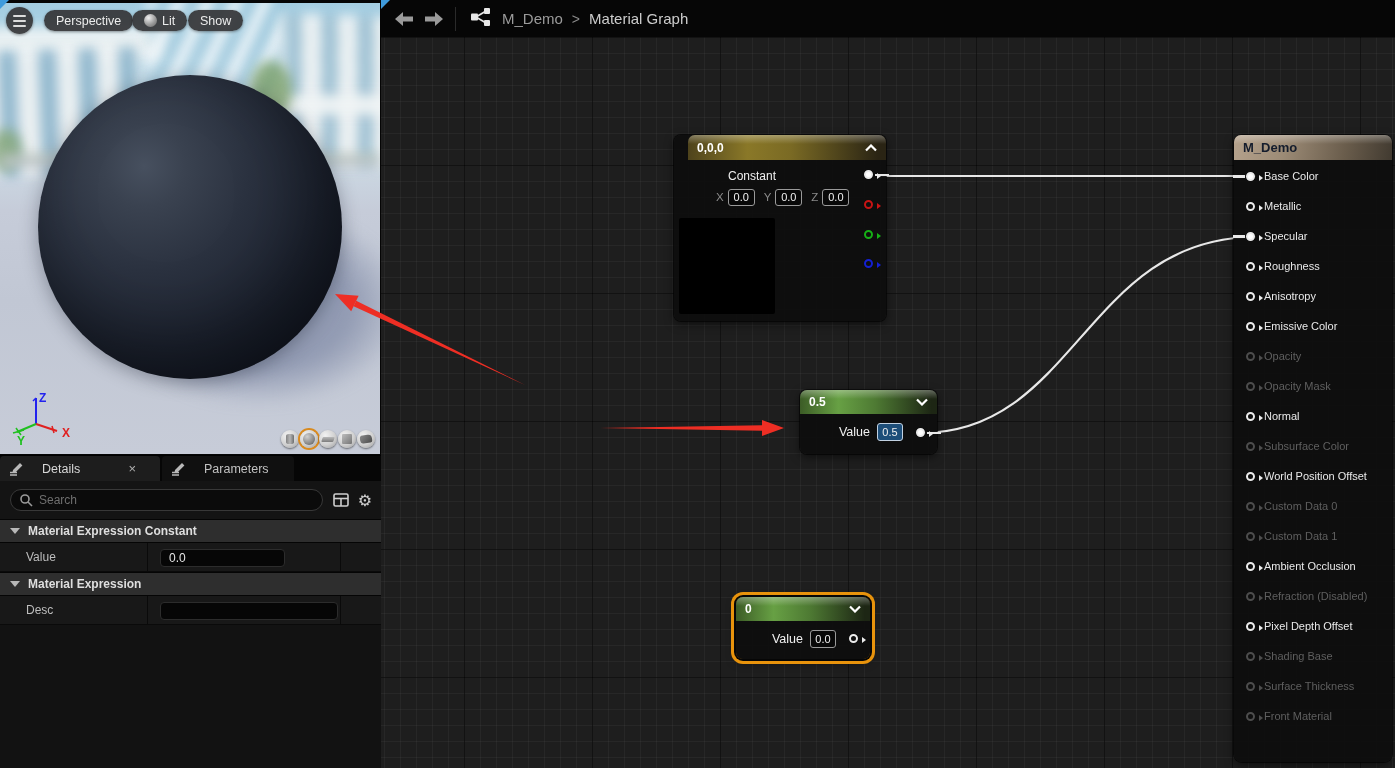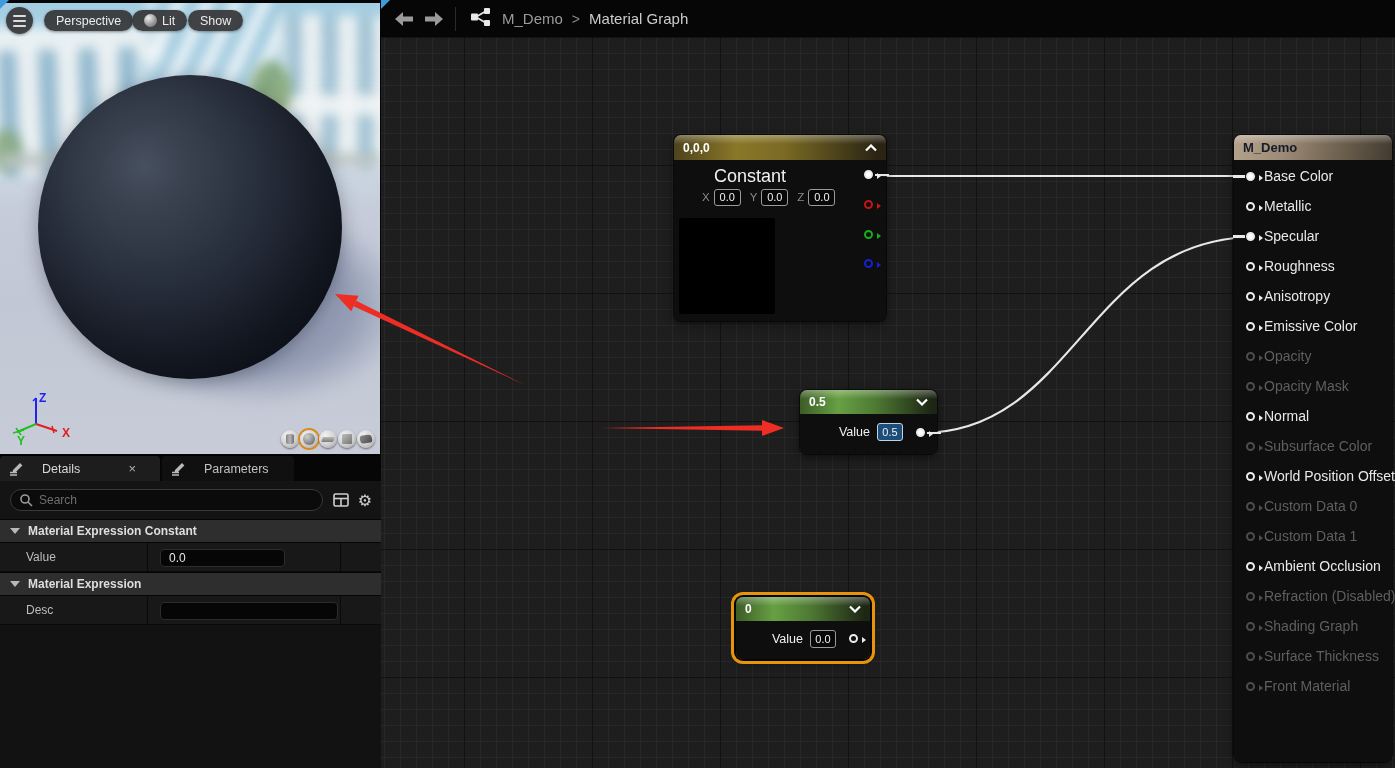--- a/index.html
+++ b/index.html
@@ -116,22 +116,22 @@
   .gnode-header::before { content:""; position:absolute; inset:0 0 auto 0; height:9px; border-radius:7px 7px 0 0;
     background:linear-gradient(rgba(255,255,255,.32), rgba(255,255,255,0)); }
   .hdr-gold  { background:linear-gradient(90deg,#4e431c 0%,#8a7828 30%,#7a6a24 52%,#2a2414 96%); }
   .hdr-green { background:linear-gradient(90deg,#3c5c26 0%,#67a044 28%,#4e7a33 55%,#1d2614 96%); }
   .hdr-tan   { background:linear-gradient(100deg,#b5a28c 0%,#9c8b76 32%,#6a5d4c 70%,#413a30 100%); }
   .gnode-title { font-size:12px; font-weight:bold; color:#fff; z-index:1; }
   .hdr-tan .gnode-title { color:#141c2c; font-size:13px; }
   .hdr-chevron { margin-left:auto; z-index:1; cursor:pointer; display:flex; }
 
   
-  .node-const3 { left:293px; top:135px; width:212px; height:186px; }
-  .c3-caption { margin-top:5px; padding-left:40px; font-size:18px; color:#f0f0f0; height:22px; display:flex; align-items:center; }
+  .node-const3 { left:293px; top:135px; width:212px; height:186px;padding-left:14px; }
+  .c3-caption { margin-top:5px; padding-left:40px; font-size:12px; color:#f0f0f0; height:22px; display:flex; align-items:center; }
   .xyz-row { display:flex; align-items:center; gap:4px; padding-left:28px; height:20px; }
   .xyz-lbl { font-size:11.5px; color:#8b8b8b; }
   .xyz-box { min-width:27px; height:17px; border:1px solid #9a9a9a; border-radius:3px; background:rgba(8,8,8,.9);
     color:#f0f0f0; font-size:11px; display:flex; align-items:center; justify-content:center; padding:0 3px; margin-right:5px; cursor:text; }
   .c3-preview { position:absolute; left:5px; top:83px; width:96px; height:96px; background:#000; border-radius:2px; }
   .outpin { position:absolute; width:9px; height:9px; border-radius:50%; border:2.5px solid #ececec; cursor:crosshair; }
   .outpin::after { content:""; position:absolute; left:10.5px; top:1px; border-left:4px solid #ececec;
     border-top:3.5px solid transparent; border-bottom:3.5px solid transparent; }
   .outpin.filled { background:#fff; }
   .outpin.filled::before { content:""; position:absolute; left:9px; top:1.5px; width:14px; height:2.5px; background:#e8e8e8; }
@@ -155,21 +155,21 @@
   .node-result .gnode-header { border-radius:7px 7px 0 0; }
   .pins { padding-top:1px; }
   .pin-row { height:30px; display:flex; align-items:center; gap:9px; padding-left:12px; }
   .pin-dot { position:relative; flex:none; width:9px; height:9px; border:2.5px solid #ececec; border-radius:50%; cursor:crosshair; }
   .pin-dot::after { content:""; position:absolute; left:10.5px; top:1px; border-left:4px solid #ececec;
     border-top:3.5px solid transparent; border-bottom:3.5px solid transparent; }
   .pin-row.connected .pin-dot { background:#fff; }
   .pin-row.connected .pin-dot::before { content:""; position:absolute; left:-15px; top:1.5px; width:12px; height:2.5px; background:#e8e8e8; }
   .pin-row.disabled .pin-dot { border-color:#4d4d4d; }
   .pin-row.disabled .pin-dot::after { border-left-color:#4d4d4d; }
-  .pin-label { font-size:14px; color:#e9e9e9; white-space:nowrap; }
+  .pin-label { font-size:11px; color:#e9e9e9; white-space:nowrap; }
   .pin-row.disabled .pin-label { color:#5f5f5f; }
 
   .annotations { position:absolute; inset:0; z-index:90; pointer-events:none; }
 </style>
 </head>
 <body>
 
 <div id="app">
 
   <div class="viewport">
@@ -453,24 +453,28 @@
           <div class="pin-row open">
             <span class="pin-dot"></span>
             <span class="pin-label">Ambient Occlusion</span>
           </div>
 
           <div class="pin-row disabled">
             <span class="pin-dot"></span>
             <span class="pin-label">Refraction (Disabled)</span>
           </div>
 
-
-          <div class="pin-row disabled">
-            <span class="pin-dot"></span>
-            <span class="pin-label">Shading Graph</span>
+          <div class="pin-row open">
+            <span class="pin-dot"></span>
+            <span class="pin-label">Pixel Depth Offset</span>
+          </div>
+
+          <div class="pin-row disabled">
+            <span class="pin-dot"></span>
+            <span class="pin-label">Shading Base</span>
           </div>
 
           <div class="pin-row disabled">
             <span class="pin-dot"></span>
             <span class="pin-label">Surface Thickness</span>
           </div>
 
           <div class="pin-row disabled">
             <span class="pin-dot"></span>
             <span class="pin-label">Front Material</span>

